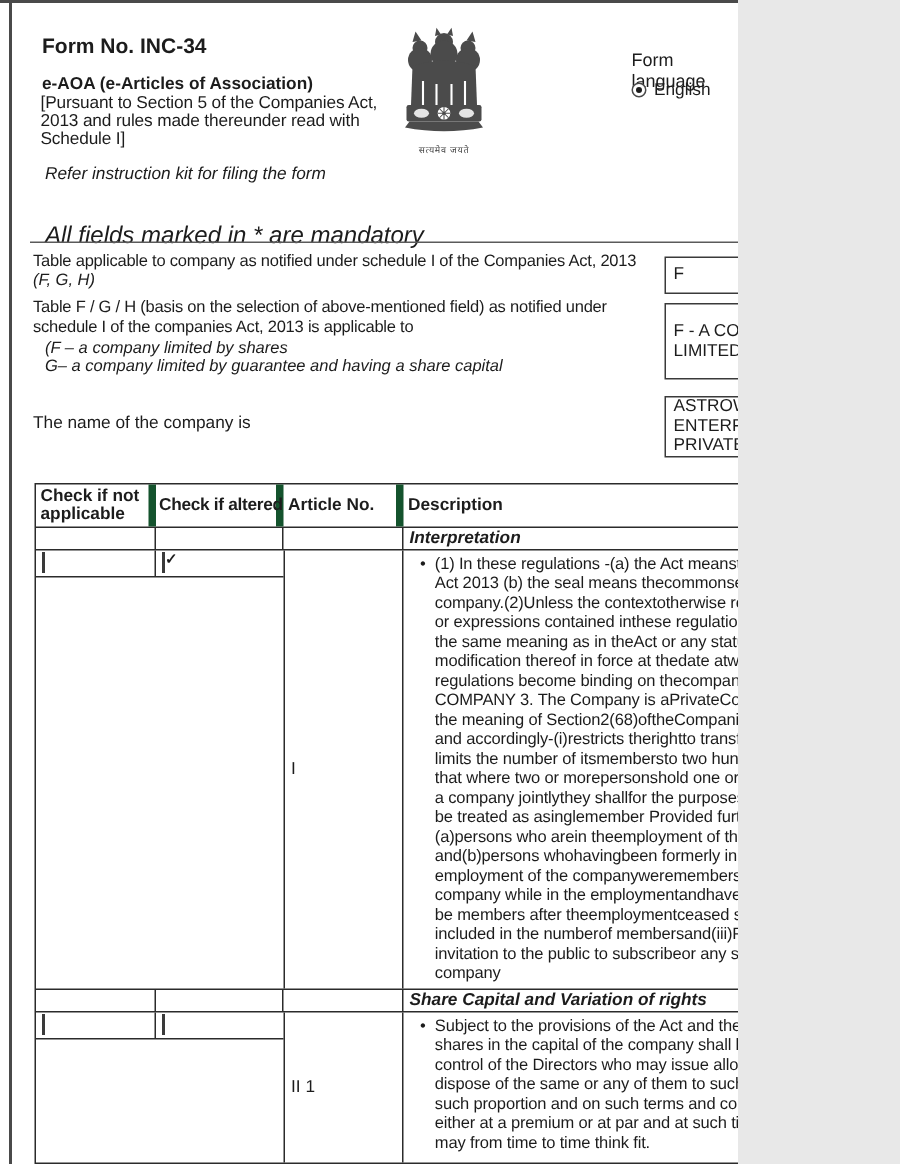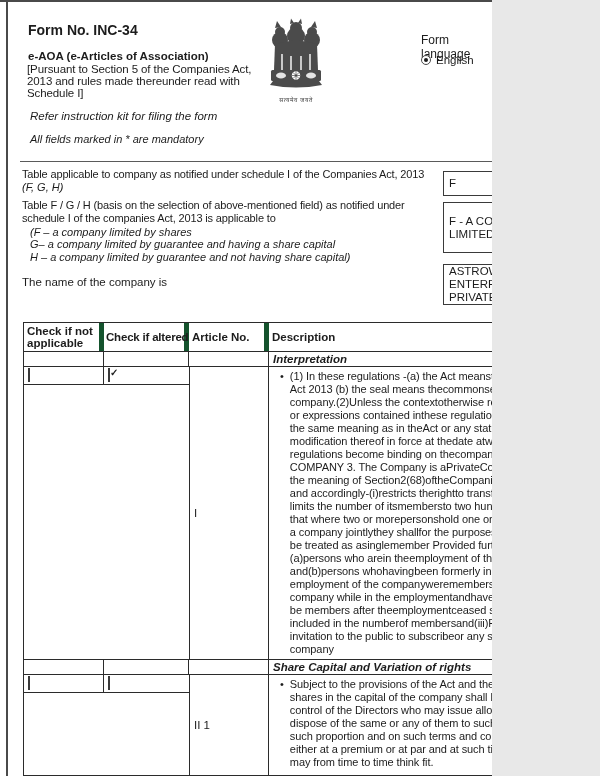--- a/index.html
+++ b/index.html
@@ -12,21 +12,21 @@
   
   .frame-top { left:0; top:0; width:600px; height:2px; background:#4a4a4a; }
   .frame-left { left:6px; top:0; width:2px; height:776px; background:#4a4a4a; }
   .frame-right { left:595px; top:0; width:2px; height:776px; background:#4a4a4a; }
 
   
   .form-no { left:28px; top:22px; font-size:14px; font-weight:bold; }
   .form-type { left:28px; top:50px; font-size:11.5px; font-weight:bold; }
   .pursuant { left:27px; top:64px; width:232px; font-size:11.5px; line-height:11.8px; letter-spacing:-0.1px; }
   .note1 { left:30px; top:110px; font-size:11.5px; font-style:italic; }
-  .note2 { left:30px; top:133px; font-size:11px; font-style:italic; }
+  .note2 { left:30px; top:149px; font-size:16px; font-style:italic; }
   .separator { left:20px; top:161px; width:558px; height:1px; background:#5a5a5a; }
 
   .emblem-wrap { left:262px; top:18px; width:68px; text-align:center; }
   .motto { display:block; font-size:6px; line-height:7px; color:#3f3f3f; margin-top:1px; letter-spacing:0.5px; }
 
   .lang-label { left:421px; top:33px; font-size:12px; }
   .radio-row { left:421px; top:54px; width:160px; height:14px; }
   .radio-opt { position:absolute; top:0; display:flex; align-items:center; cursor:default; }
   .radio-opt.first { left:0; }
   .radio-opt.second { left:75px;padding-left:36px; }
@@ -140,21 +140,20 @@
   <div class="abs para1">
     <div>Table applicable to company as notified under schedule I of the Companies Act, 2013</div>
     <div class="suffix">(F, G, H)</div>
   </div>
   <div class="abs field field-f">F</div>
 
   <div class="abs para2">Table F / G / H (basis on the selection of above-mentioned field) as notified under schedule I of the companies Act, 2013 is applicable to</div>
   <div class="abs opt-list">
     <div>(F – a company limited by shares</div>
     <div>G– a company limited by guarantee and having a share capital</div>
-    <div>H – a company limited by guarantee and not having share capital)</div>
   </div>
   <div class="abs field field-table">F - A COMPANY LIMITED BY SHARES</div>
 
   <div class="abs company-label">The name of the company is</div>
   <div class="abs field field-company">ASTROWELLNESS ENTERPRISES PRIVATE LIMITED</div>
 
   <div class="abs atable">
     <div class="hrow">
       <div class="hcell">Check if not applicable</div>
       <div class="hcell nowrap">Check if altered</div>

